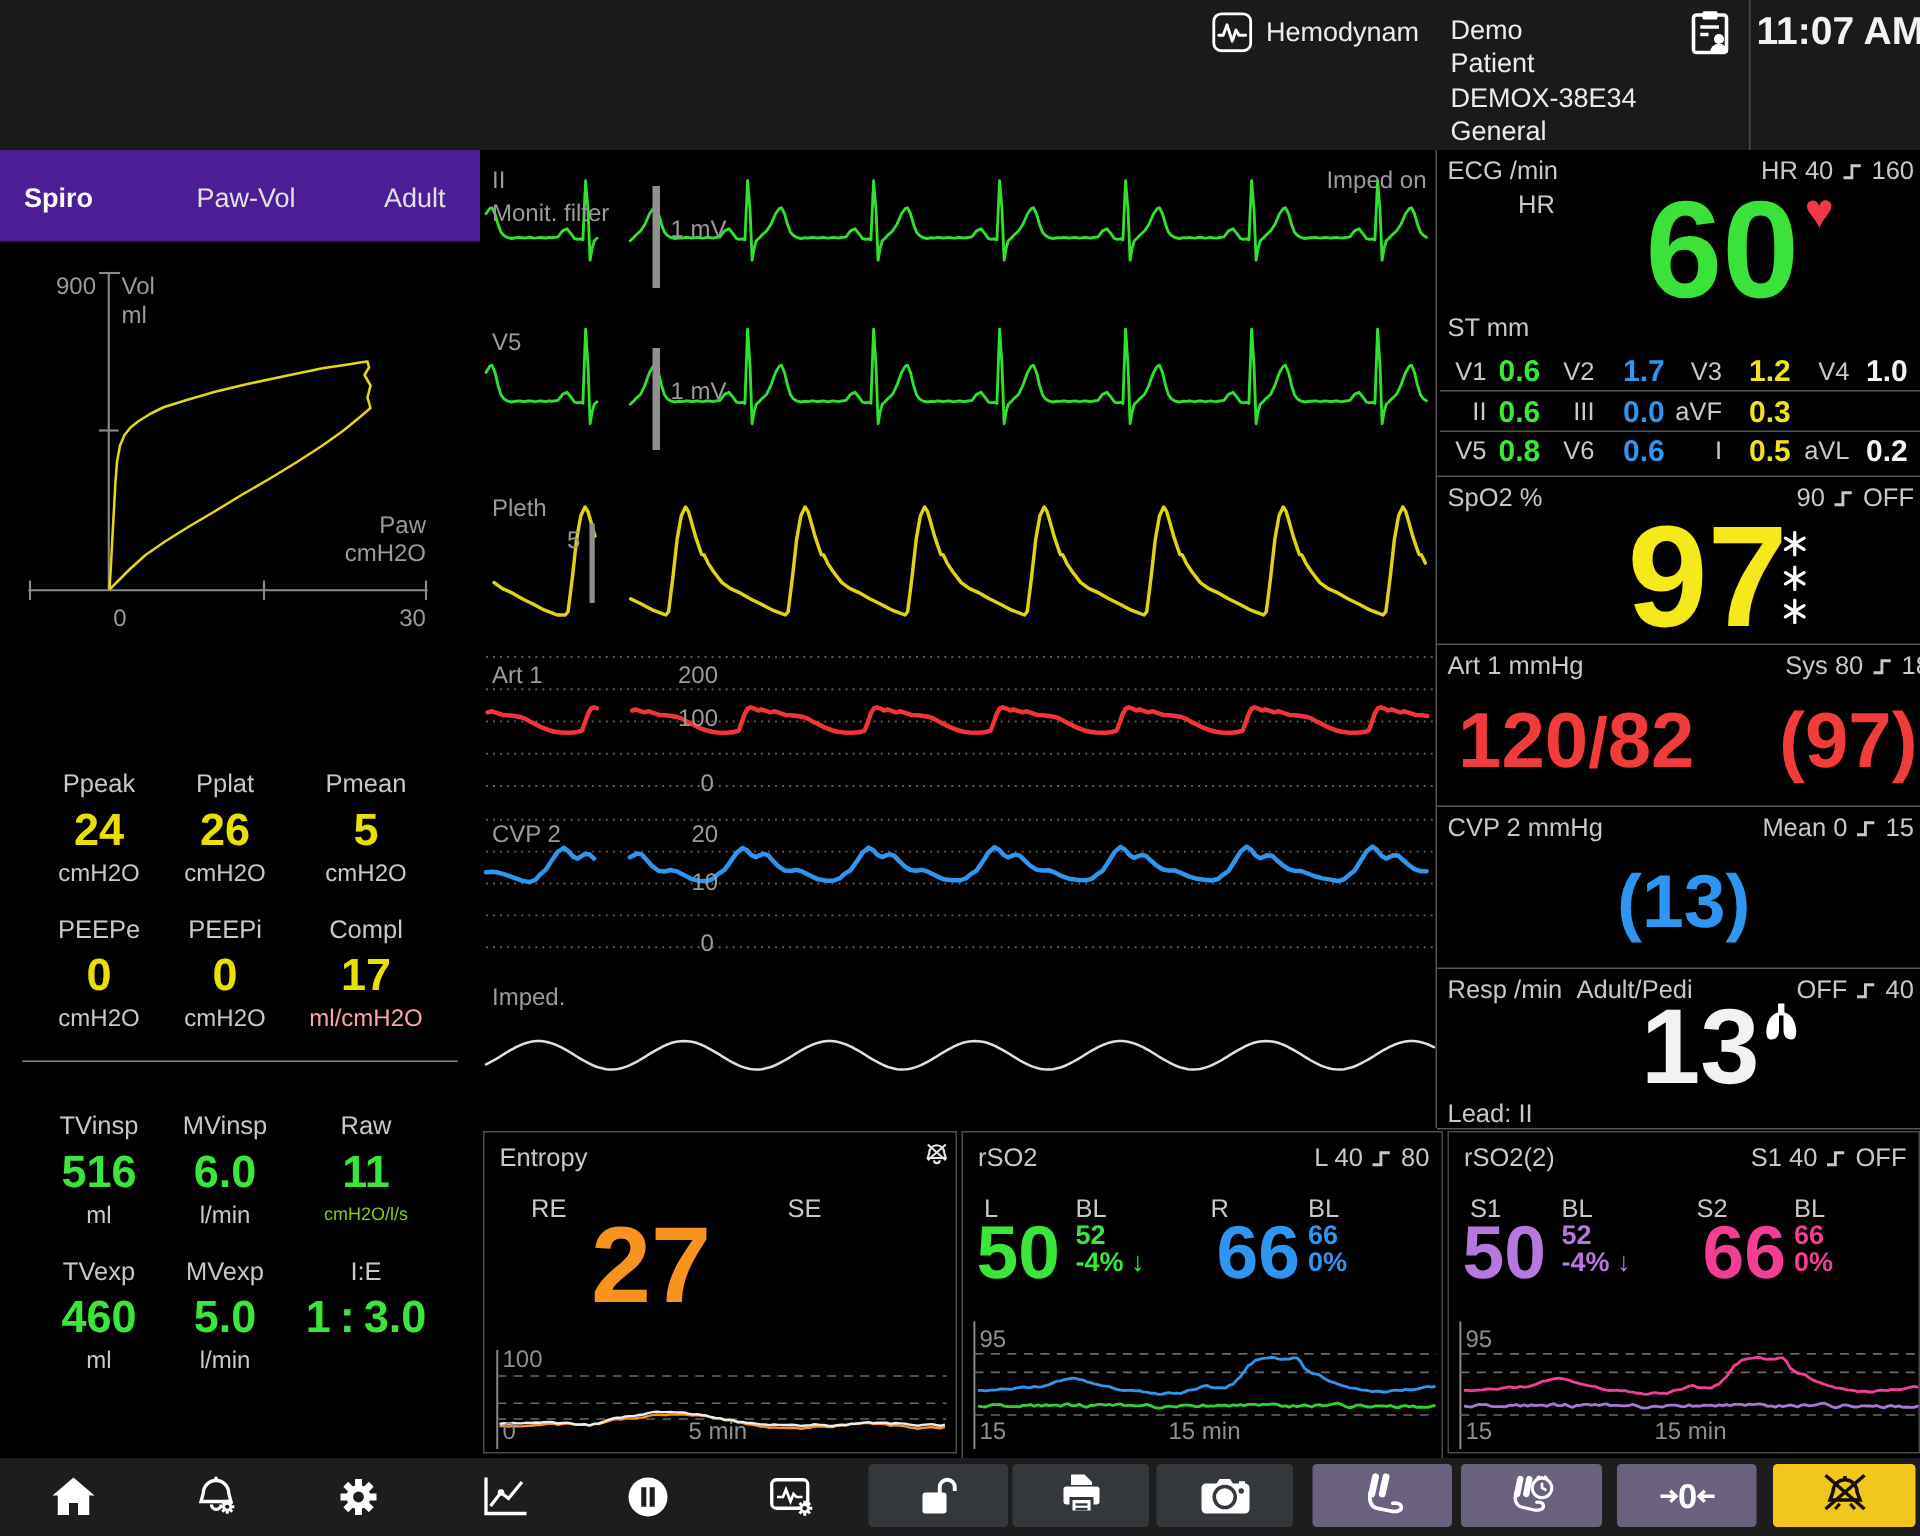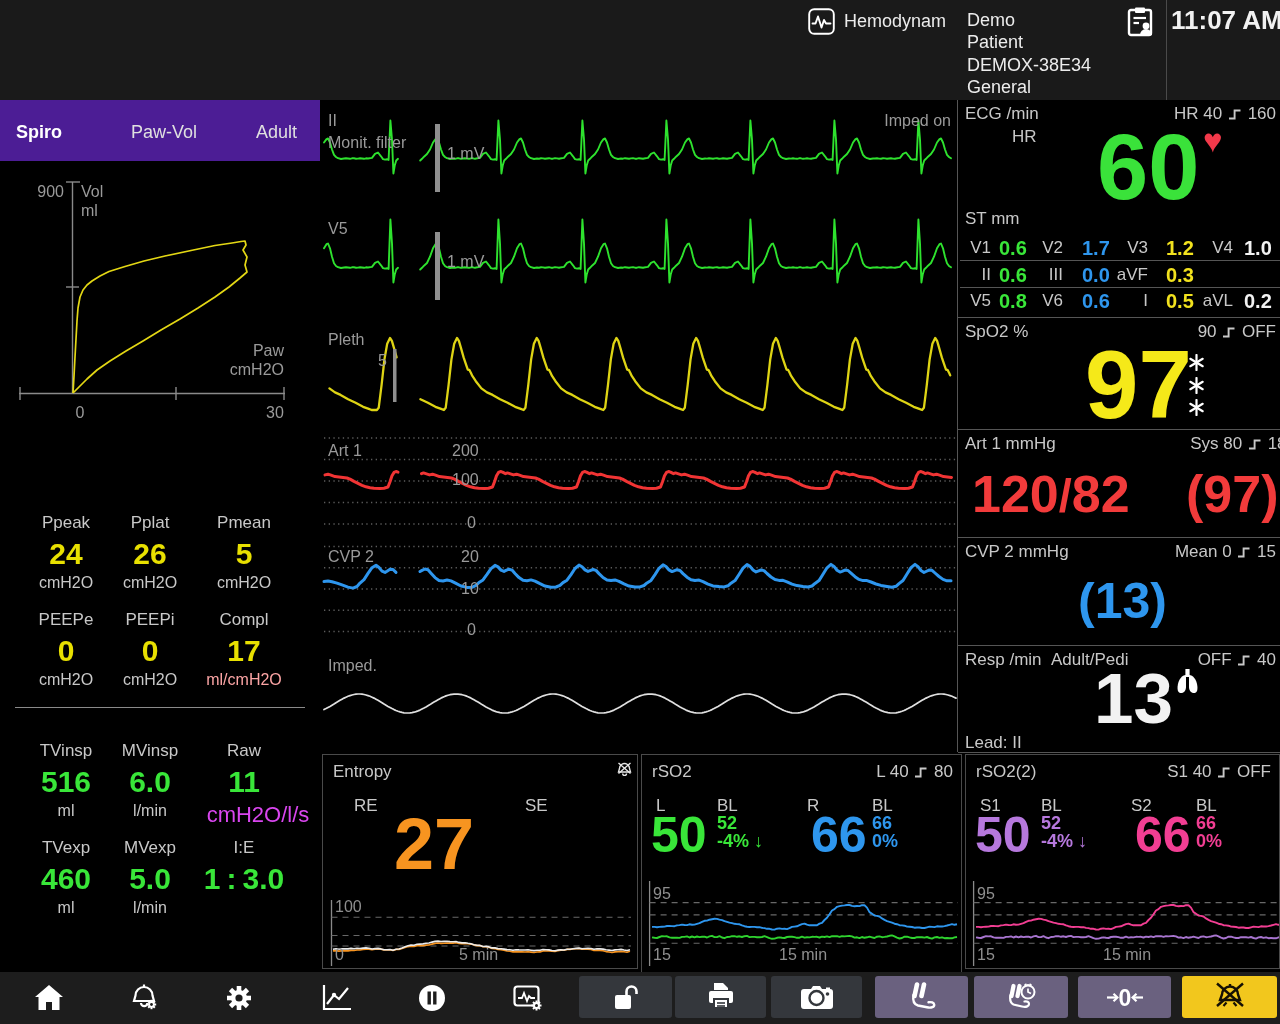--- a/index.html
+++ b/index.html
@@ -74,21 +74,21 @@
 <div class="abs ctr" style="left:191px;top:671px;width:106px;font-size:16px;color:#fca5a5;white-space:nowrap;">ml/cmH2O</div>
 <div class="abs" style="left:15px;top:707px;width:290px;height:1px;background:#8a8a8a;"></div>
 <div class="abs lbl ctr" style="left:13px;top:741px;width:106px;">TVinsp</div>
 <div class="abs ctr" style="left:13px;top:765px;width:106px;font-size:30px;font-weight:bold;line-height:34px;color:#39e639;">516</div>
 <div class="abs ctr" style="left:13px;top:802px;width:106px;font-size:16px;color:#c8c8c8;white-space:nowrap;">ml</div>
 <div class="abs lbl ctr" style="left:97px;top:741px;width:106px;">MVinsp</div>
 <div class="abs ctr" style="left:97px;top:765px;width:106px;font-size:30px;font-weight:bold;line-height:34px;color:#39e639;">6.0</div>
 <div class="abs ctr" style="left:97px;top:802px;width:106px;font-size:16px;color:#c8c8c8;white-space:nowrap;">l/min</div>
 <div class="abs lbl ctr" style="left:191px;top:741px;width:106px;">Raw</div>
 <div class="abs ctr" style="left:191px;top:765px;width:106px;font-size:30px;font-weight:bold;line-height:34px;color:#39e639;">11</div>
-<div class="abs ctr" style="left:205px;top:802px;width:106px;font-size:22px;color:#d946ef;white-space:nowrap;">cmH2O/l/s</div>
+<div class="abs ctr" style="left:191px;top:802px;width:106px;font-size:12px;color:#84cc16;white-space:nowrap;">cmH2O/l/s</div>
 <div class="abs lbl ctr" style="left:13px;top:838px;width:106px;">TVexp</div>
 <div class="abs ctr" style="left:13px;top:862px;width:106px;font-size:30px;font-weight:bold;line-height:34px;color:#39e639;">460</div>
 <div class="abs ctr" style="left:13px;top:899px;width:106px;font-size:16px;color:#c8c8c8;white-space:nowrap;">ml</div>
 <div class="abs lbl ctr" style="left:97px;top:838px;width:106px;">MVexp</div>
 <div class="abs ctr" style="left:97px;top:862px;width:106px;font-size:30px;font-weight:bold;line-height:34px;color:#39e639;">5.0</div>
 <div class="abs ctr" style="left:97px;top:899px;width:106px;font-size:16px;color:#c8c8c8;white-space:nowrap;">l/min</div>
 <div class="abs lbl ctr" style="left:191px;top:838px;width:106px;">I:E</div>
 <div class="abs ctr" style="left:191px;top:862px;width:106px;font-size:30px;font-weight:bold;line-height:34px;color:#39e639;">1 : 3.0</div>
   </div>
 

